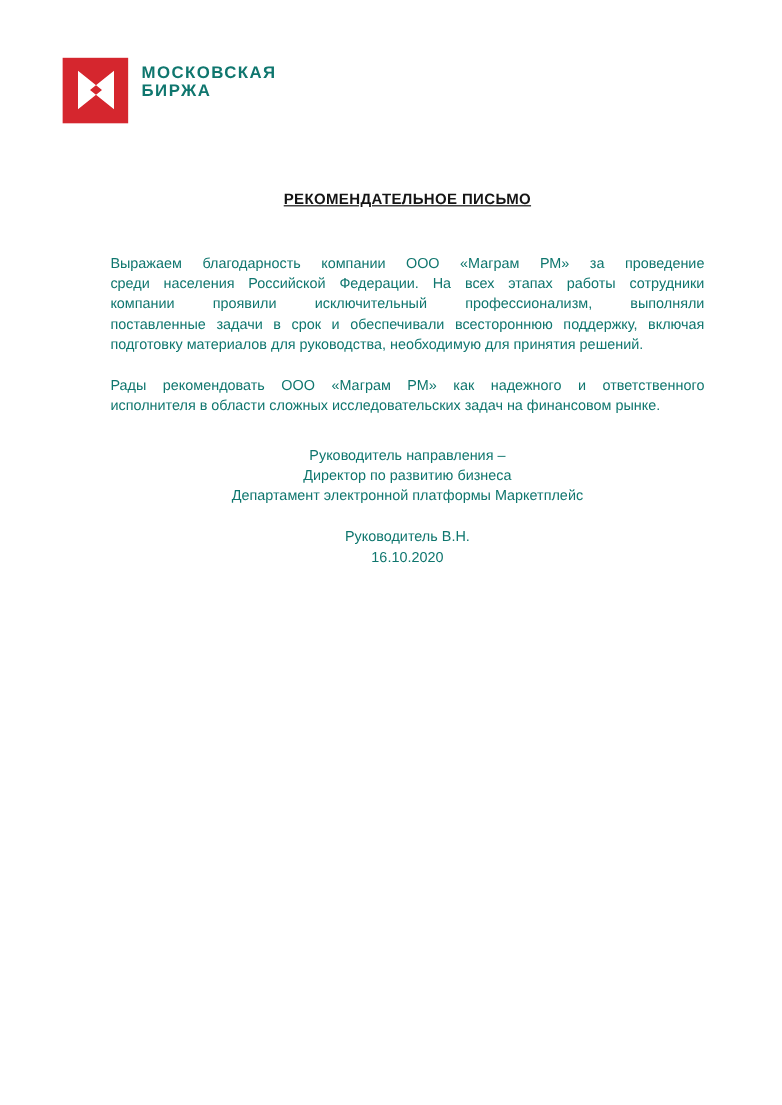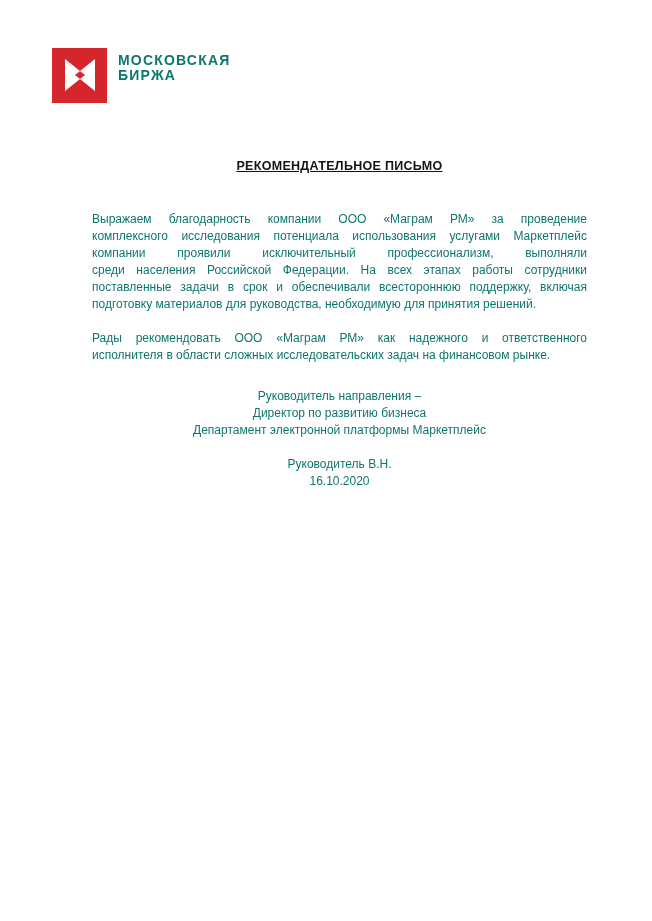--- a/index.html
+++ b/index.html
@@ -95,23 +95,22 @@
       <div>БИРЖА</div>
     </div>
   </div>
 
   <div class="letter-title">РЕКОМЕНДАТЕЛЬНОЕ ПИСЬМО</div>
 
   <div class="letter-body">
 
     <div class="para">
       <span class="jline">Выражаем благодарность компании ООО «Маграм РМ» за проведение</span>
-      <span class="jline">комплексного исследования потенциала использования услугами Маркетплейс</span>
+      <span class="jline">среди населения Российской Федерации. На всех этапах работы сотрудники</span>
       <span class="jline">компании проявили исключительный профессионализм, выполняли</span>
-      <span class="jline">среди населения Российской Федерации. На всех этапах работы сотрудники</span>
       <span class="jline">поставленные задачи в срок и обеспечивали всестороннюю поддержку, включая</span>
       <span class="jline last">подготовку материалов для руководства, необходимую для принятия решений.</span>
     </div>
 
     <div class="gap-17"></div>
 
     <div class="para">
       <span class="jline">Рады рекомендовать ООО «Маграм РМ» как надежного и ответственного</span>
       <span class="jline last">исполнителя в области сложных исследовательских задач на финансовом рынке.</span>
     </div>

